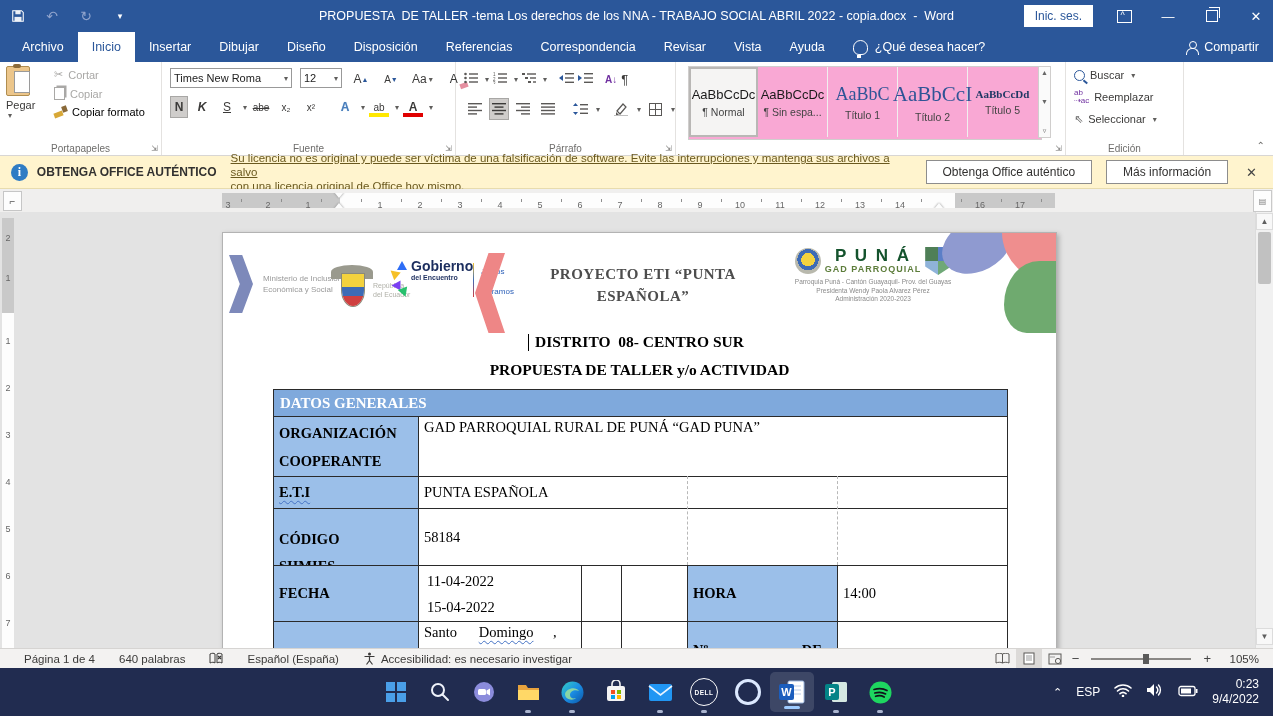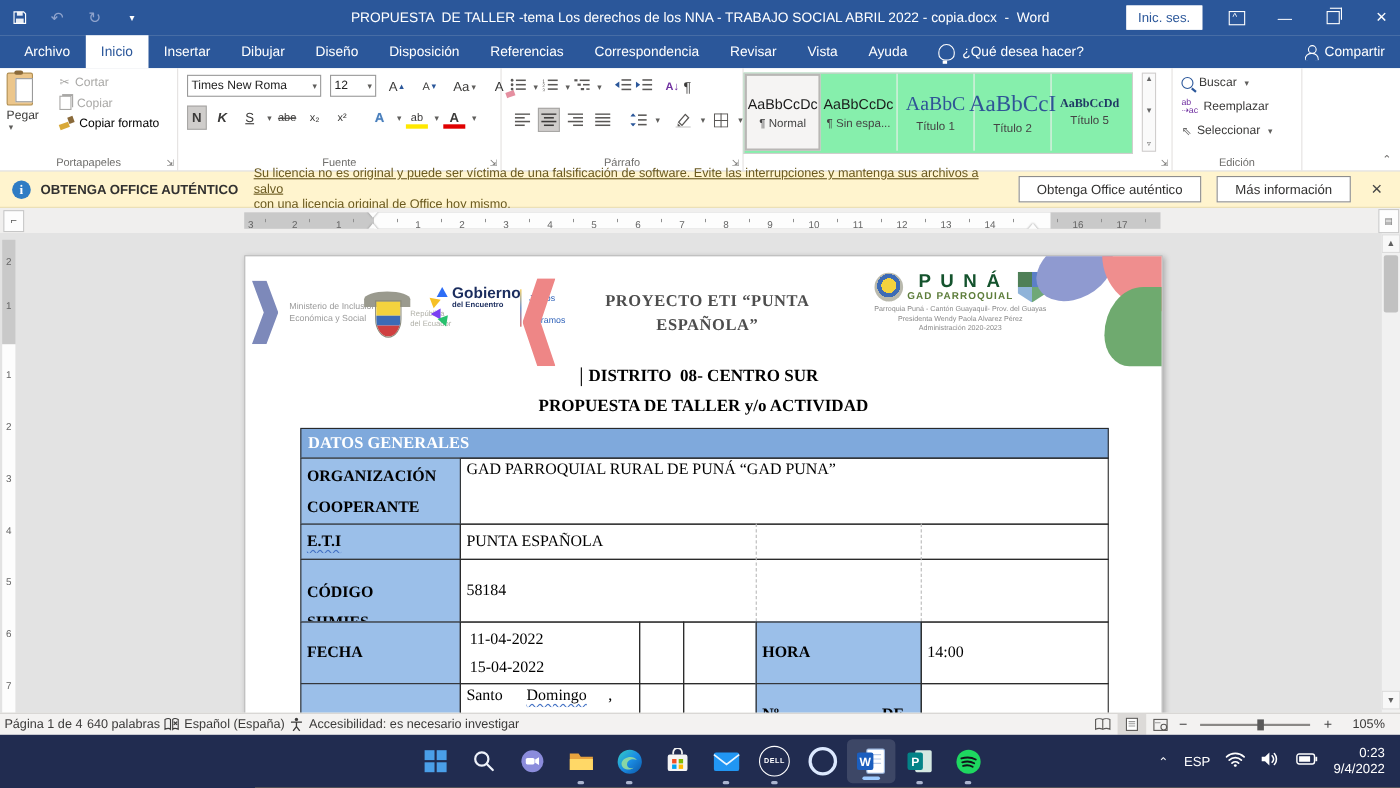--- a/index.html
+++ b/index.html
@@ -59,21 +59,21 @@
     height:20px;padding:0 3px;box-sizing:border-box;}
   .combo .dd{margin-left:auto;}
   .fbtn{display:inline-flex;align-items:center;justify-content:center;height:22px;min-width:18px;padding:0 2px;font-size:12px;color:#3b3a39;}
   .toggled{background:#cfcdcb;border:1px solid #a8a7a5;box-sizing:border-box;}
   .underbar{position:relative;}
   .ubar-y:after{content:"";position:absolute;left:1px;bottom:1px;right:1px;height:4px;background:#ffe800;}
   .ubar-r:after{content:"";position:absolute;left:1px;bottom:1px;right:1px;height:4px;background:#e00000;}
   #g-par{width:220px;}
   .micon{display:inline-block;}
   #g-styles{width:390px;}
-  #style-gallery{position:absolute;left:0;top:4px;width:352px;height:72px;border:1px solid #d0cecd;display:flex;background:#86efac;}
+  #style-gallery{position:absolute;left:12px;top:4px;width:352px;height:72px;border:1px solid #d0cecd;display:flex;background:#f9a8d4;}
   .style-item{width:69px;height:70px;display:flex;flex-direction:column;align-items:center;justify-content:center;gap:4px;border-right:1px solid #f0efee;}
   .style-item .name{font-size:10.5px;color:#444;}
   .st-sel{border:2px solid #b9b7b5;background:#f5f4f3;box-sizing:border-box;}
   .smp{font-family:"Liberation Sans","DejaVu Sans",sans-serif;}
   .smp-n{font-size:13px;color:#1a1a1a;}
   .smp-h1{font-size:18px;color:#2f5496;font-family:"Liberation Serif",serif;}
   .smp-h2{font-size:21px;color:#2f5496;font-family:"Liberation Serif",serif;}
   .smp-h5{font-size:11px;color:#1f3864;font-weight:bold;font-family:"Liberation Serif",serif;}
   #style-scroll{position:absolute;right:14px;top:4px;width:13px;height:72px;border:1px solid #d0cecd;background:#fafafa;
     display:flex;flex-direction:column;align-items:center;justify-content:space-between;font-size:7px;color:#666;padding:2px 0;box-sizing:border-box;}
@@ -171,21 +171,21 @@
   .wavy{text-decoration:underline;text-decoration-style:wavy;text-decoration-color:#4472c4;text-underline-offset:3px;text-decoration-thickness:1px;}
   
   #vscroll{position:absolute;right:0;top:0;width:17px;height:436px;background:#f1f1f1;border-left:1px solid #dcdcdc;}
   .sb-btn{position:absolute;left:0;width:17px;height:17px;display:flex;align-items:center;justify-content:center;font-size:8px;color:#5f5f5f;background:#f8f8f8;border:1px solid #dcdcdc;box-sizing:border-box;}
   #sb-up{top:1px;}
   #sb-down{top:416px;}
   #sb-thumb{position:absolute;left:2px;top:20px;width:13px;height:52px;background:#c1c1c1;border-radius:2px;}
   
   #statusbar{position:absolute;left:0;top:648px;width:1273px;height:20px;background:#f3f2f1;border-top:1px solid #d6d4d2;
     display:flex;align-items:center;font-size:11.5px;color:#3b3a39;box-sizing:border-box;}
-  .sb-item{margin-left:4px;display:flex;align-items:center;gap:5px;white-space:nowrap;}
+  .sb-item{margin-left:24px;display:flex;align-items:center;gap:5px;white-space:nowrap;}
   #sb-right{margin-left:auto;display:flex;align-items:center;}
   .view-ic{width:26px;height:19px;display:flex;align-items:center;justify-content:center;}
   .view-sel{background:#dcdad8;}
   .zoom-track{width:100px;height:2px;background:#8a8886;position:relative;margin:0 8px;}
   .zoom-thumb{position:absolute;left:52px;top:-4px;width:6px;height:10px;background:#5a5a5a;}
   .zoom-sign{font-size:13px;color:#444;padding:0 4px;}
   #zoom-val{width:44px;text-align:right;margin-right:14px;}
   
   #taskbar{position:absolute;left:0;top:668px;width:1273px;height:48px;background:#212c50;}
   #tb-icons{position:absolute;left:374px;top:0;height:48px;display:flex;align-items:center;}

